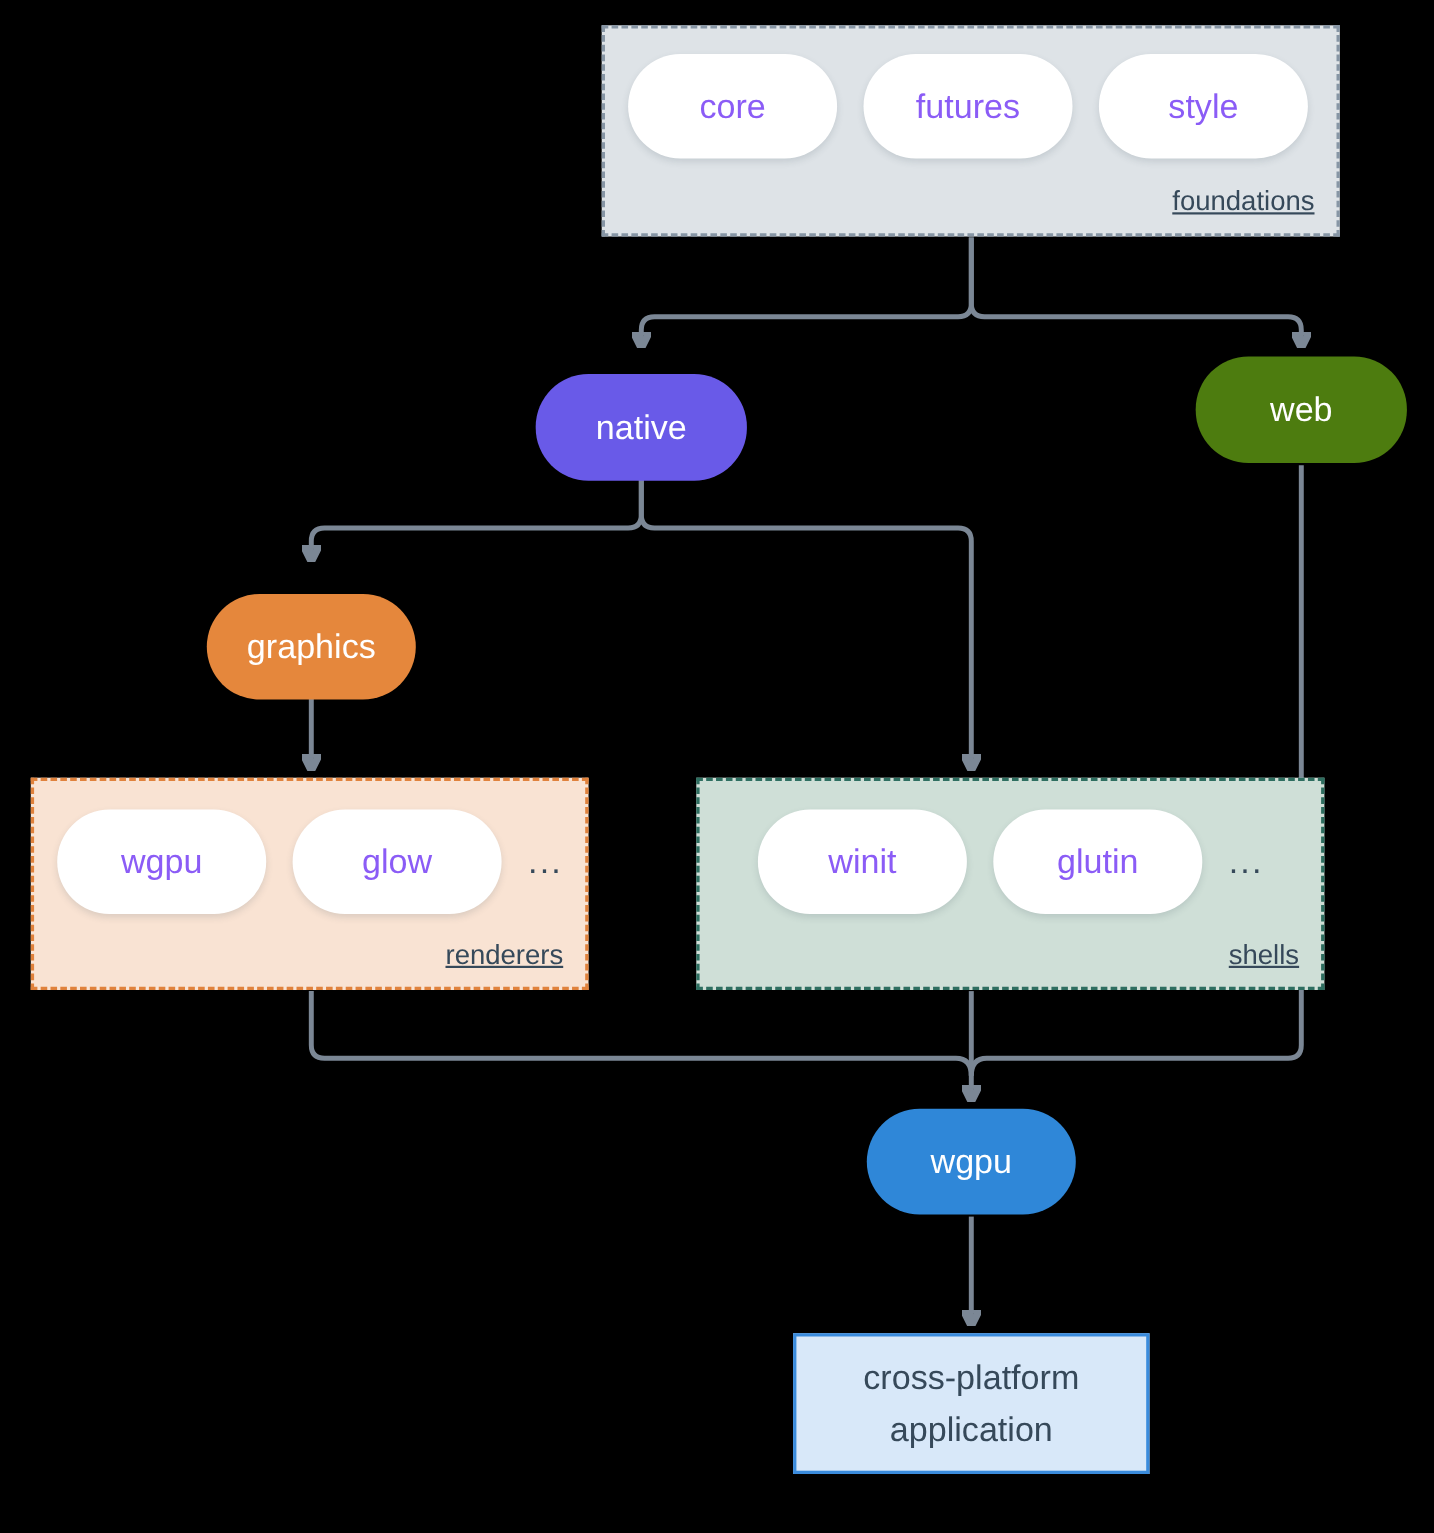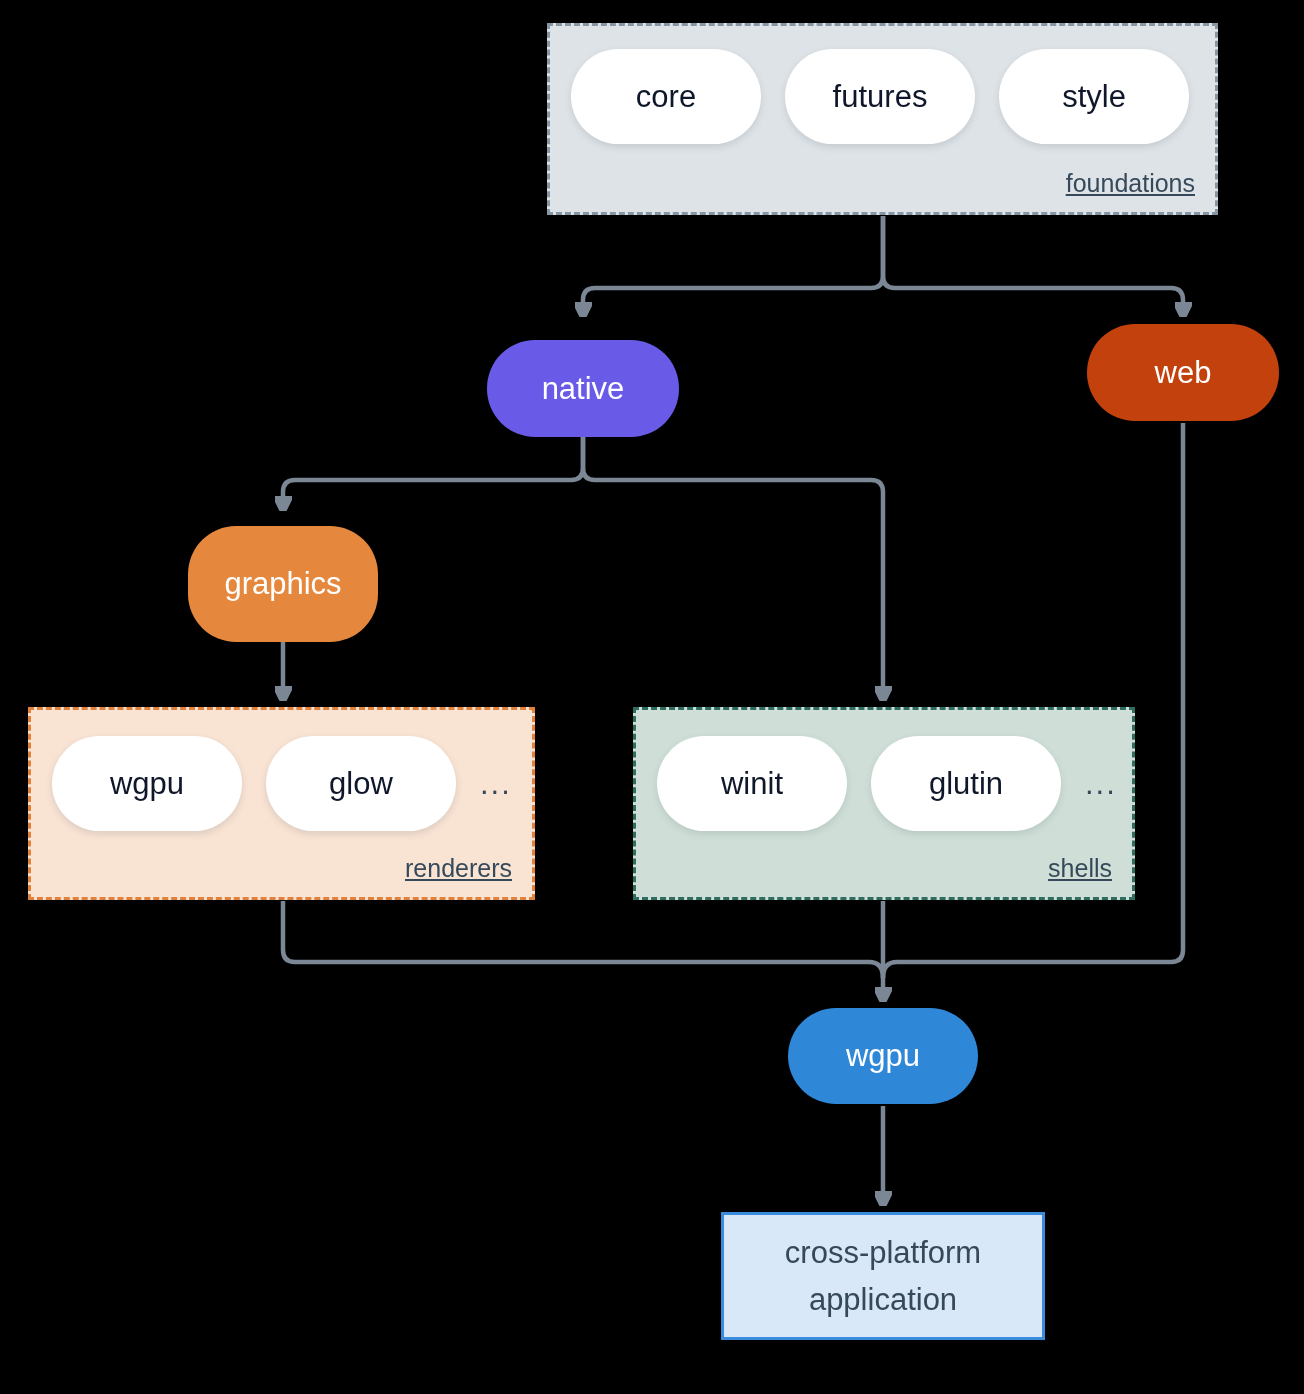--- a/index.html
+++ b/index.html
@@ -29,40 +29,40 @@
     left: 547px; top: 23px; width: 671px; height: 192px;
     background: #dee3e7; border: 3px dashed #8796a5;
   }
   .foundations .pillrow { padding: 23px 21px 0 21px; }
 
   .renderers {
     left: 28px; top: 707px; width: 507px; height: 193px;
     background: #f9e3d3; border: 3px dashed #e0823c;
   }
   .shells {
-    left: 633px; top: 707px; width: 502px; height: 193px;
-    background: #cfdfd7; border: 3px dashed #2e6e60;
+    left: 633px; top: 707px; width: 571px; height: 193px;
+    background: #cfdfd7; border: 3px dashed #2e6e60; padding-left: 32px;
   }
 
   .whitepill {
     width: 190px; height: 95px; flex: 0 0 auto;
     background: #ffffff; border-radius: 48px;
     display: flex; align-items: center; justify-content: center;
-    font-size: 31px; color: #0f172a;
+    font-size: 31px; color: #8b5cf6;
     box-shadow: 0 3px 7px rgba(54,73,90,0.15);
   }
 
   .nodepill {
     position: absolute; border-radius: 48px;
     display: flex; align-items: center; justify-content: center;
     font-size: 31px; color: #ffffff;
   }
   .native   { left: 487px;  top: 324px;  width: 192px; height: 97px; background: #695ae8; margin-top: 16px; }
-  .web      { left: 1087px; top: 324px;  width: 192px; height: 97px; background: #c2410c; }
-  .graphics { left: 188px;  top: 526px;  width: 190px; height: 116px; background: #e5873c; }
+  .web      { left: 1087px; top: 324px;  width: 192px; height: 97px; background: #4d7c0f; }
+  .graphics { left: 188px;  top: 540px;  width: 190px; height: 96px; background: #e5873c; }
   .iced     { left: 788px;  top: 1008px; width: 190px; height: 96px; background: #2f87d8; }
 
   .application {
     position: absolute; left: 721px; top: 1212px; width: 324px; height: 128px;
     box-sizing: border-box;
     background: #d8e8f9; border: 3px solid #3a8bdc;
     display: flex; align-items: center; justify-content: center; text-align: center;
     font-size: 31px; line-height: 47px; color: #36495a;
     padding: 0 36px;
   }

